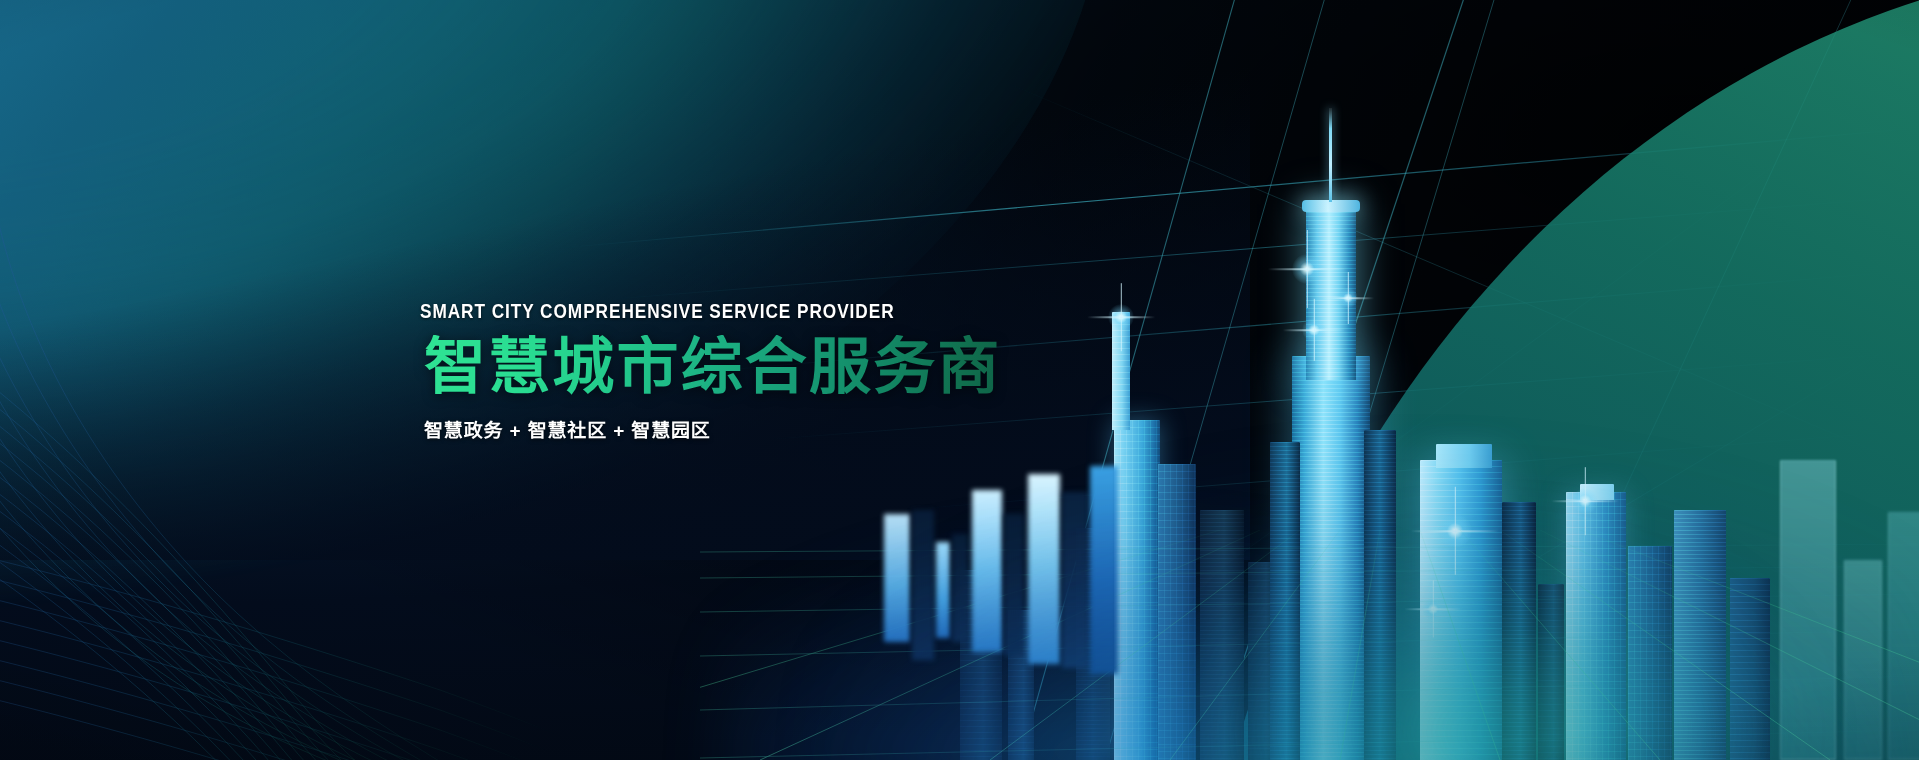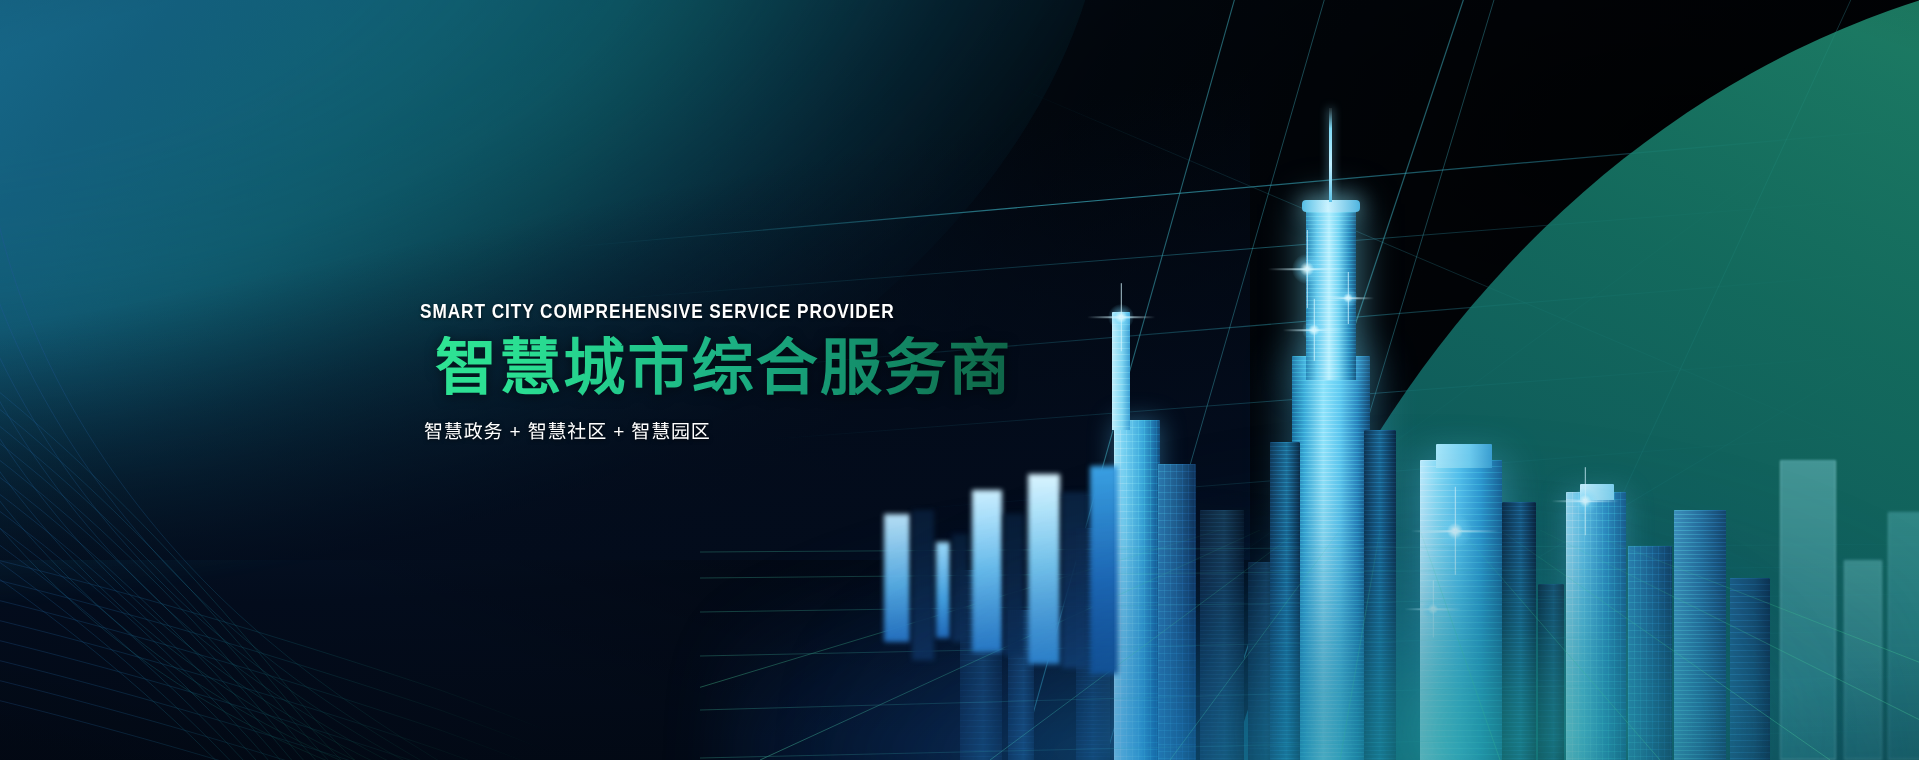--- a/index.html
+++ b/index.html
@@ -147,32 +147,32 @@
     white-space:nowrap;
     text-shadow:0 1px 3px rgba(0,0,0,.65);
     margin:0 0 14px 0;
   }
   .headline{
     font-size:62px;
     font-weight:900;
     line-height:1.04;
     letter-spacing:.035em;
     white-space:nowrap;
-    margin:15px;
+    margin:4px;
     background:linear-gradient(100deg,#2fe394 0%,#2ade92 16%,#22c98b 34%,#1cb183 50%,#169a74 66%,#128663 80%,#10704f 92%,#0f6347 100%);
     -webkit-background-clip:text;
             background-clip:text;
     color:transparent;
     -webkit-text-fill-color:transparent;
     filter:drop-shadow(0 2px 6px rgba(0,0,0,.55));
   }
   .subline{
     margin:16px 0 0 4px;
     font-size:19px;
-    font-weight:400;
+    font-weight:700;
     color:#ffffff;
     letter-spacing:.045em;
     white-space:nowrap;
     text-shadow:0 1px 4px rgba(0,0,0,.7);
   }
 
   
   .vignette{
     background:radial-gradient(130% 110% at 50% 46%, rgba(0,0,0,0) 52%, rgba(0,0,0,.32) 82%, rgba(0,0,0,.55) 100%);
   }

